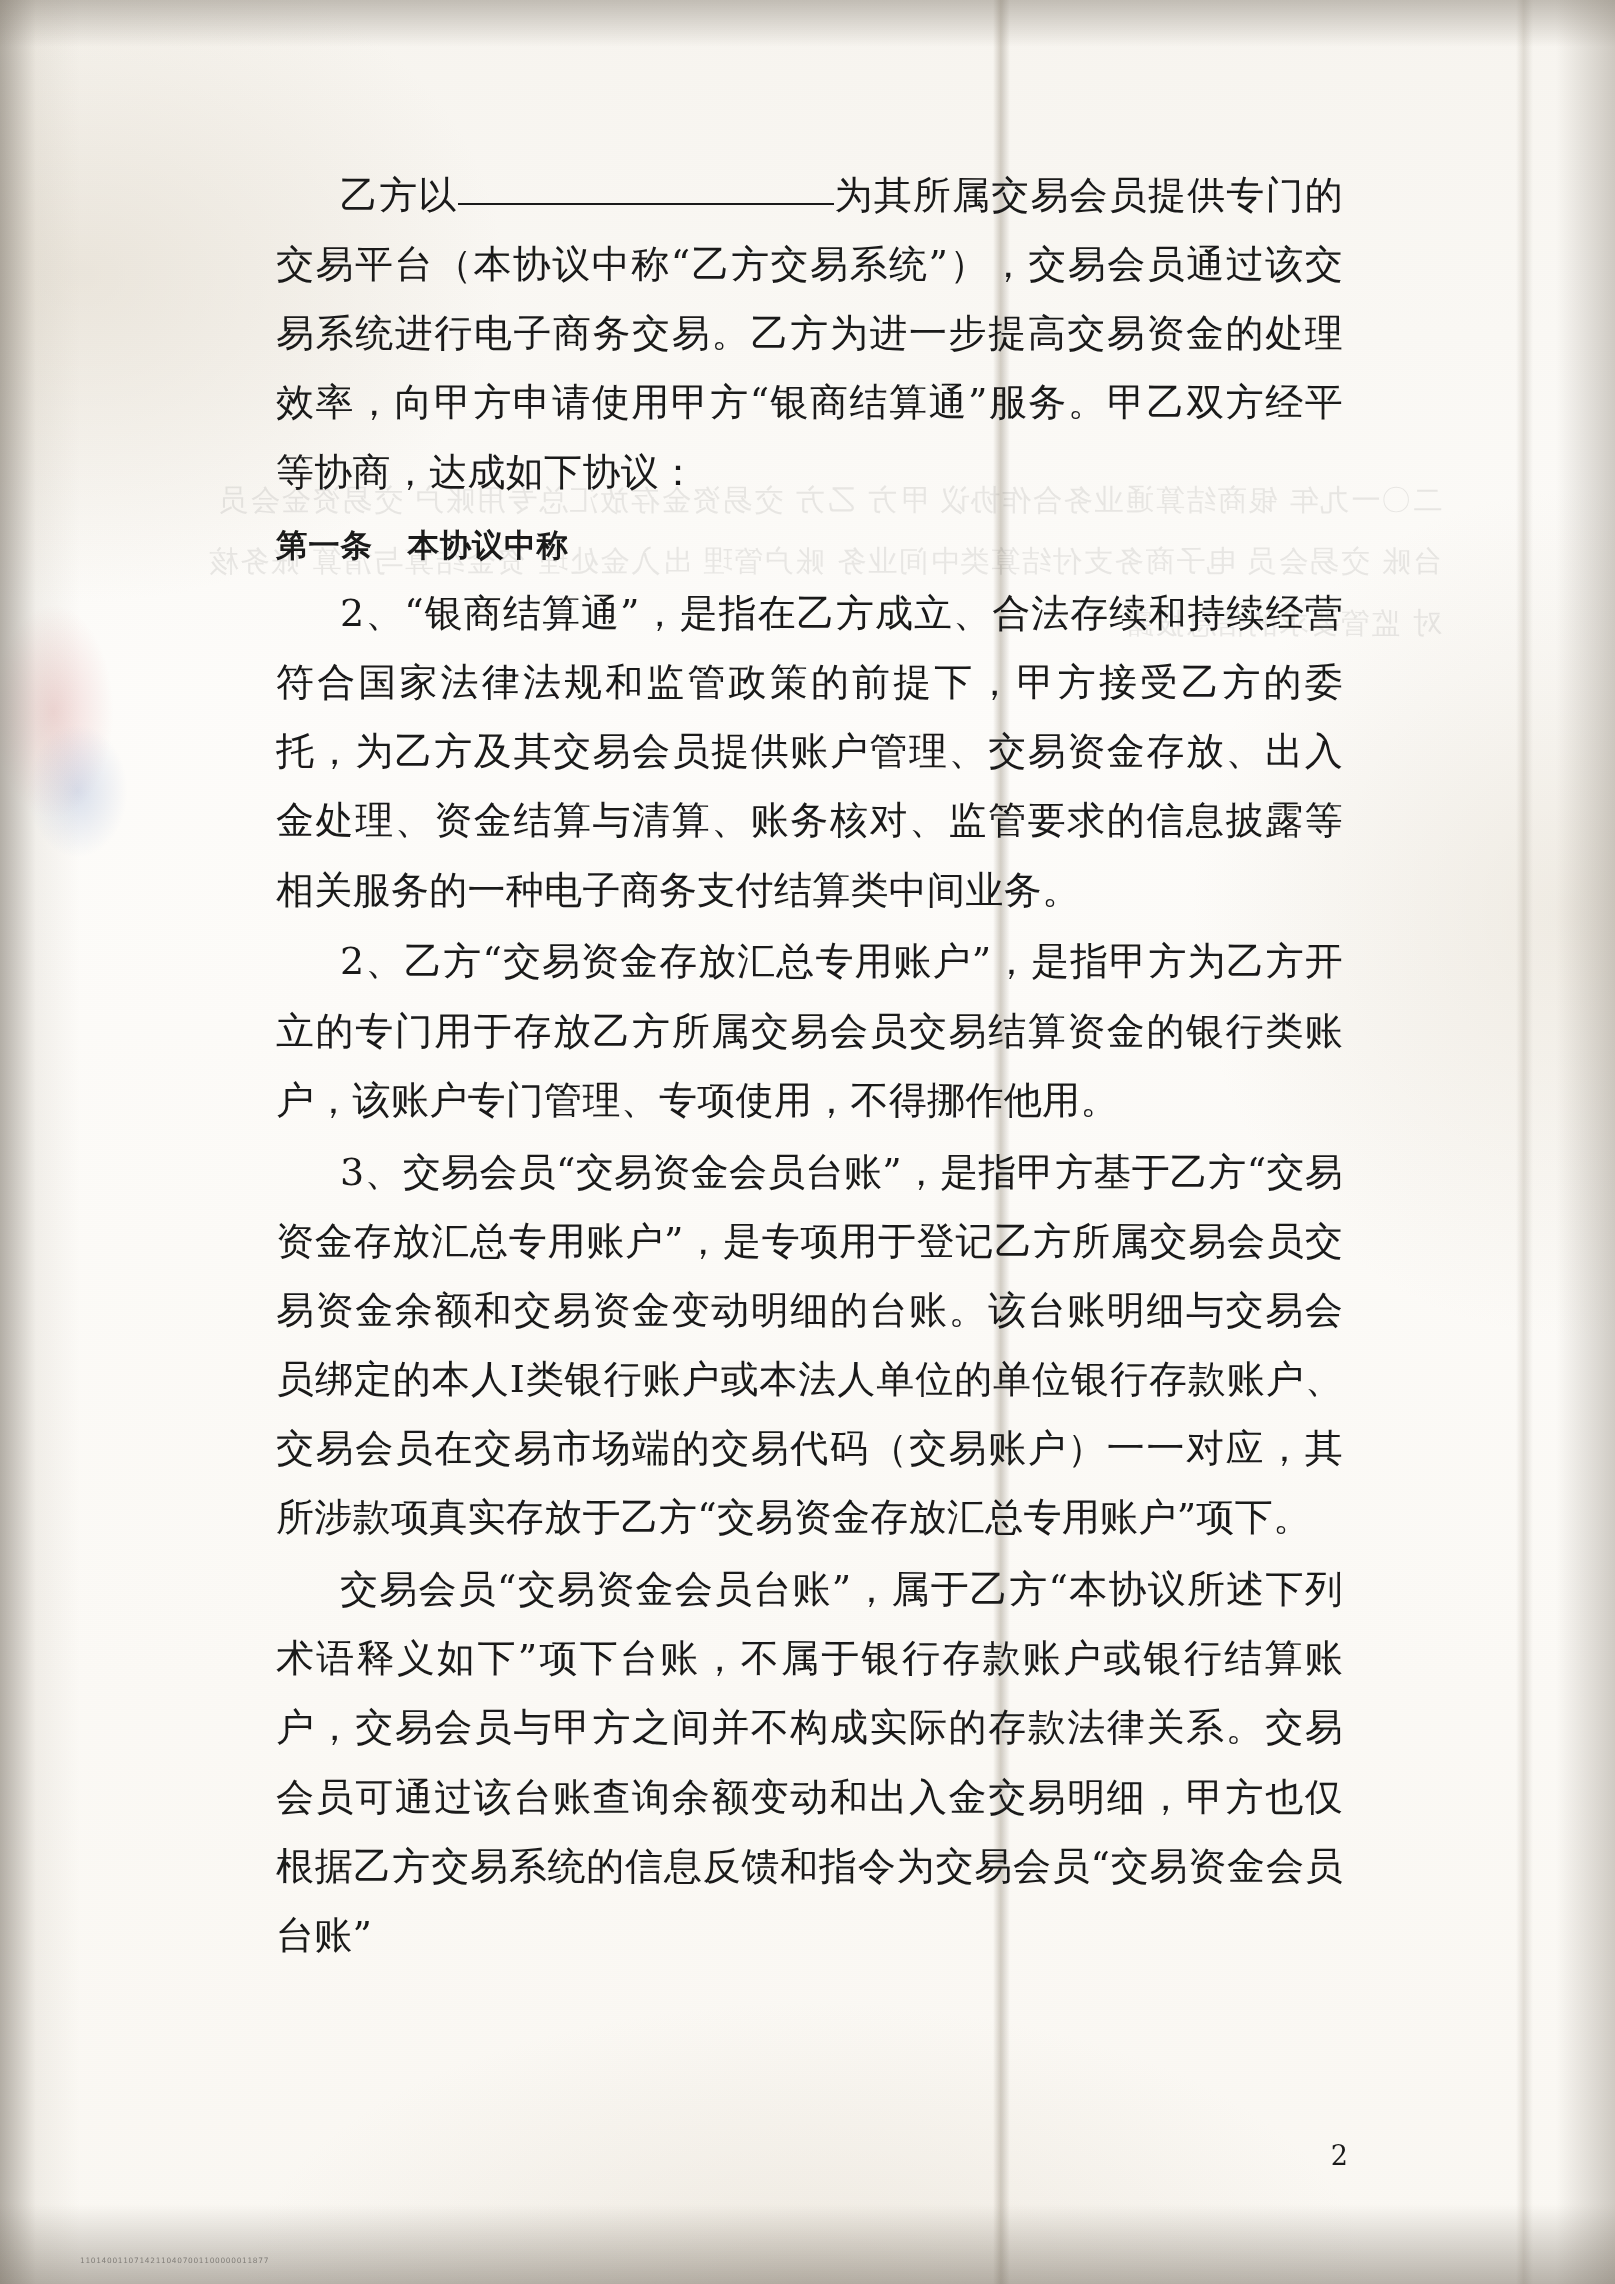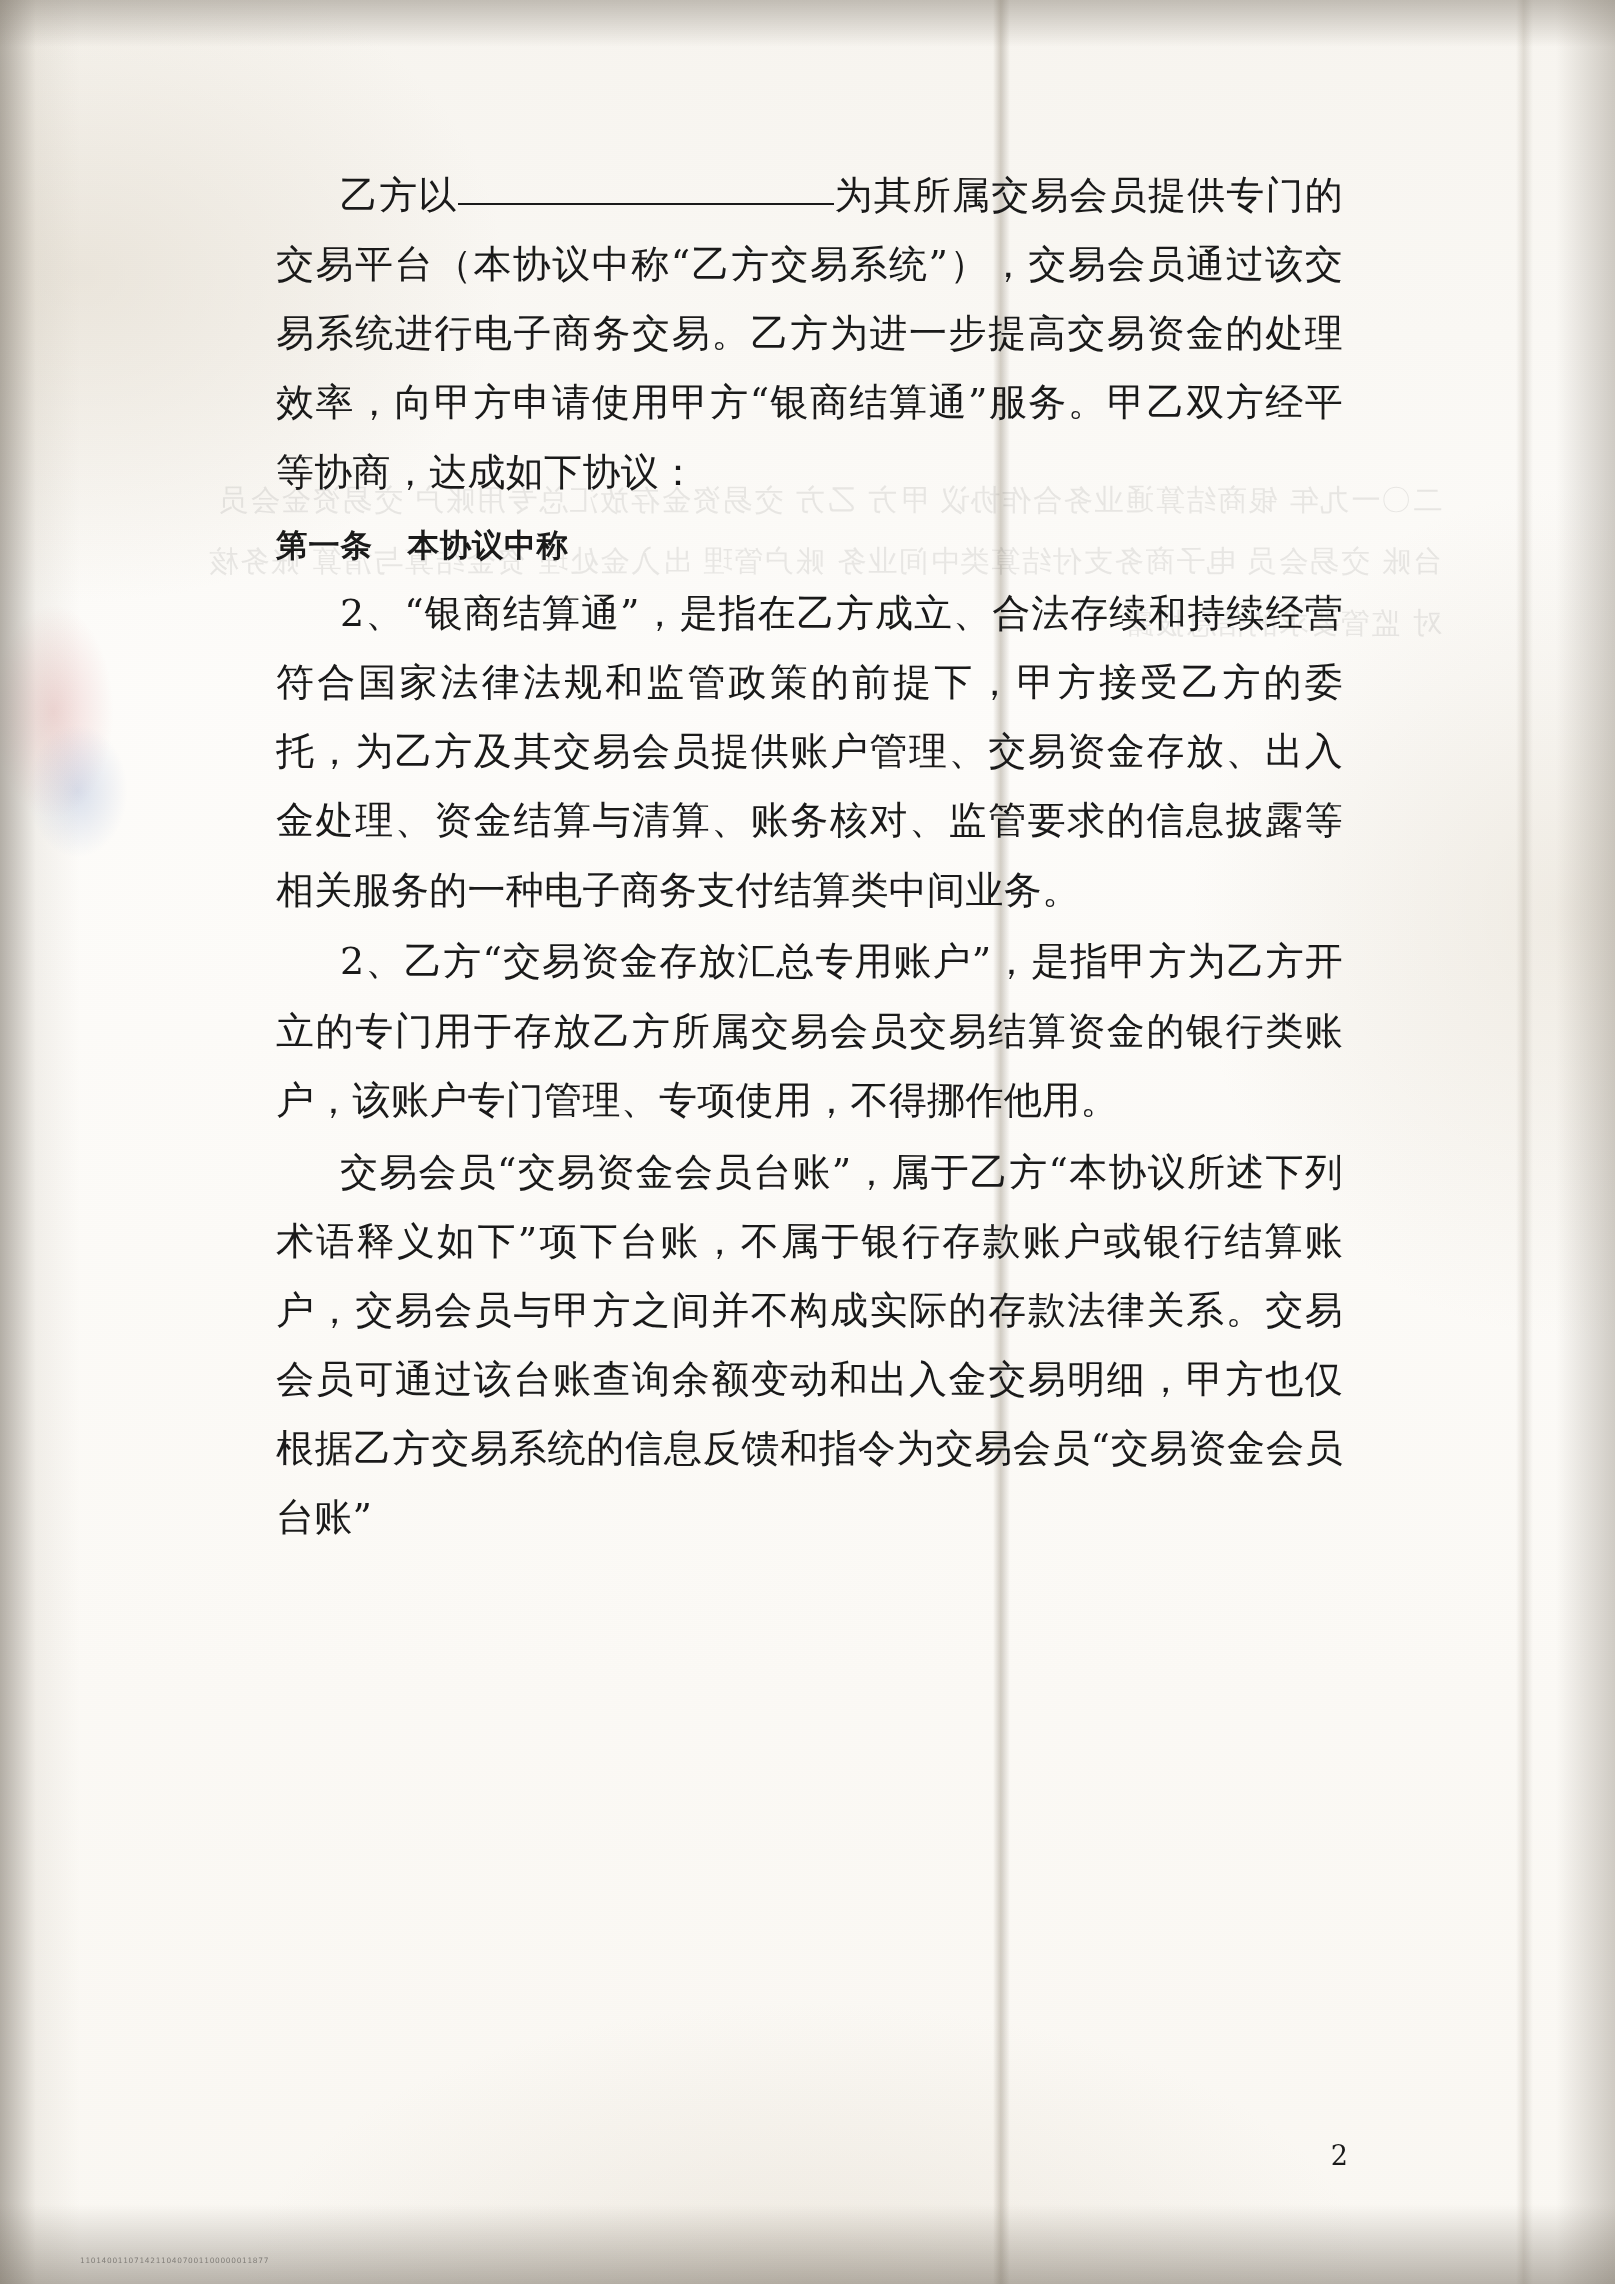--- a/index.html
+++ b/index.html
@@ -173,20 +173,21 @@
 
     <p class="heading"><span>第一条</span><span class="sp"></span><span>本协议中称</span></p>
 
 
     <p class="indent">2、“银商结算通”，是指在乙方成立、合法存续和持续经营符合国家法律法规和监管政策的前提下，甲方接受乙方的委托，为乙方及其交易会员提供账户管理、交易资金存放、出入金处理、资金结算与清算、账务核对、监管要求的信息披露等相关服务的一种电子商务支付结算类中间业务。</p>
 
 
     <p class="indent">2、乙方“交易资金存放汇总专用账户”，是指甲方为乙方开立的专门用于存放乙方所属交易会员交易结算资金的银行类账户，该账户专门管理、专项使用，不得挪作他用。</p>
 
 
+    <p class="indent">3、交易会员“交易资金会员台账”，是指甲方基于乙方“交易资金存放汇总专用账户”，是专项用于登记乙方所属交易会员交易资金余额和交易资金变动明细的台账。该台账明细与交易会员绑定的本人Ⅰ类银行账户或本法人单位的单位银行存款账户、交易会员在交易市场端的交易代码（交易账户）一一对应，其所涉款项真实存放于乙方“交易资金存放汇总专用账户”项下。</p>
 
     <p class="indent">交易会员“交易资金会员台账”，属于乙方“本协议所述下列术语释义如下”项下台账，不属于银行存款账户或银行结算账户，交易会员与甲方之间并不构成实际的存款法律关系。交易会员可通过该台账查询余额变动和出入金交易明细，甲方也仅根据乙方交易系统的信息反馈和指令为交易会员“交易资金会员台账”</p>
 
   </div>
 
   <div class="pagenum">2</div>
   <div class="footer-code">11014001107142110407001100000011877</div>
 
   <div class="edge-dark-left"></div>
   <div class="edge-dark-top"></div>

